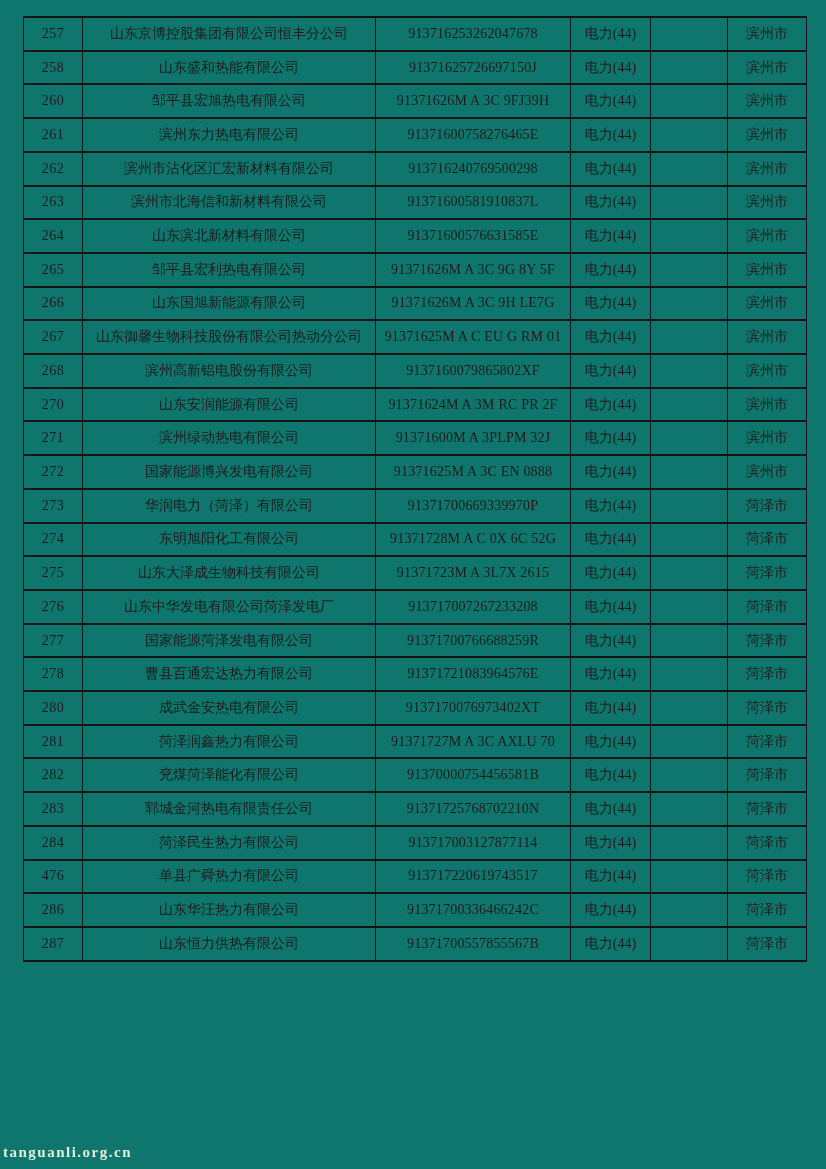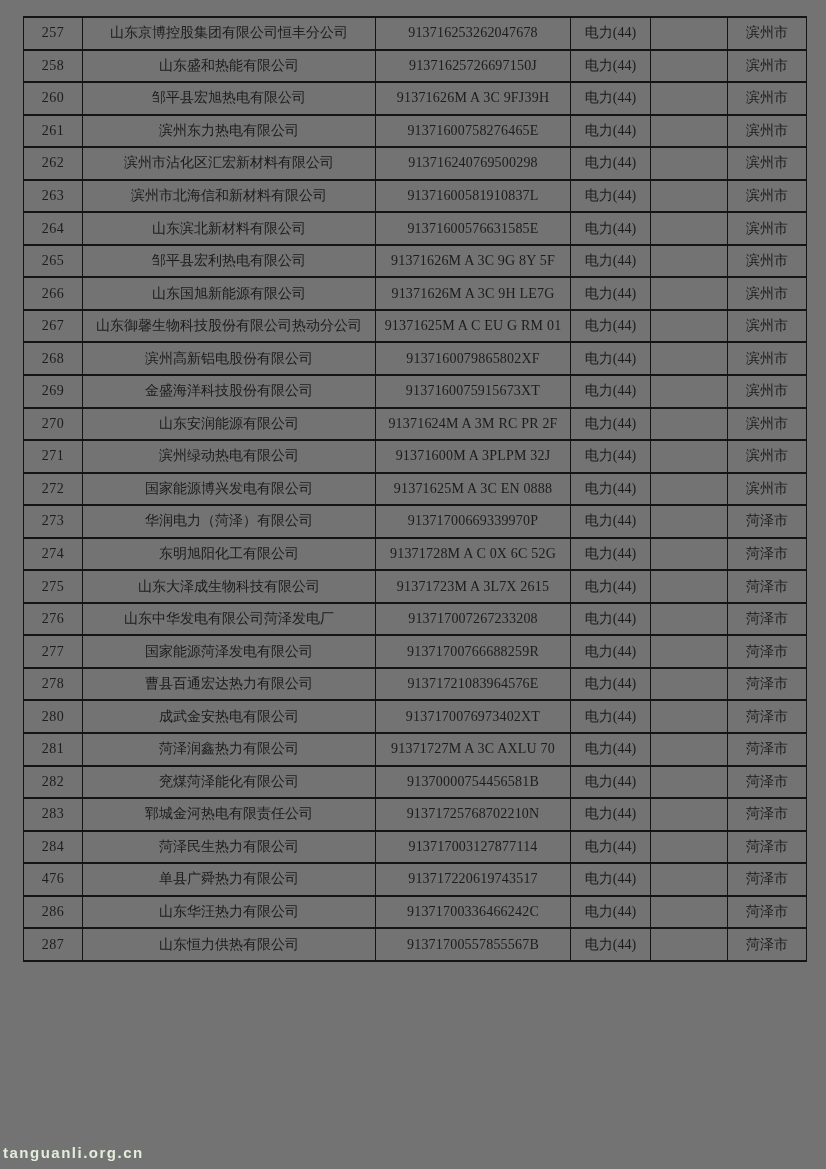--- a/index.html
+++ b/index.html
@@ -4,21 +4,21 @@
 <style>
   html, body {
     margin: 0;
     padding: 0;
     background: #ffffff;
   }
   .page {
     position: relative;
     width: 826px;
     height: 1169px;
-    background: #737373;
+    background: #0f766e;
     overflow: hidden;
   }
   table.company-table {
     position: absolute;
     left: 23px;
     top: 16px;
     width: 783px;
     height: 946px;
     border-collapse: collapse;
     table-layout: fixed;
@@ -36,21 +36,21 @@
     padding: 0 2px;
     overflow: hidden;
     white-space: nowrap;
   }
   td.col-row_no { letter-spacing: 0.5px; }
   td.col-credit_code { letter-spacing: 0.2px; }
   .watermark {
     position: absolute;
     left: 3px;
     top: 1144px;
-    font-family: Liberation Sans, sans-serif;
+    font-family: Liberation Serif, serif;
     font-weight: 700;
     font-size: 15px;
     letter-spacing: 1.5px;
     color: #e2eedb;
     user-select: none;
   }
 </style>
 </head>
 <body>
 
@@ -148,28 +148,20 @@
         </tr>
         <tr>
           <td class="col-row_no">268</td>
           <td class="col-company_name">滨州高新铝电股份有限公司</td>
           <td class="col-credit_code">9137160079865802XF</td>
           <td class="col-category">电力(44)</td>
           <td class="col-blank"></td>
           <td class="col-city">滨州市</td>
         </tr>
         <tr>
-          <td class="col-row_no">269</td>
-          <td class="col-company_name">金盛海洋科技股份有限公司</td>
-          <td class="col-credit_code">9137160075915673XT</td>
-          <td class="col-category">电力(44)</td>
-          <td class="col-blank"></td>
-          <td class="col-city">滨州市</td>
-        </tr>
-        <tr>
           <td class="col-row_no">270</td>
           <td class="col-company_name">山东安润能源有限公司</td>
           <td class="col-credit_code">91371624M A 3M RC PR 2F</td>
           <td class="col-category">电力(44)</td>
           <td class="col-blank"></td>
           <td class="col-city">滨州市</td>
         </tr>
         <tr>
           <td class="col-row_no">271</td>
           <td class="col-company_name">滨州绿动热电有限公司</td>

